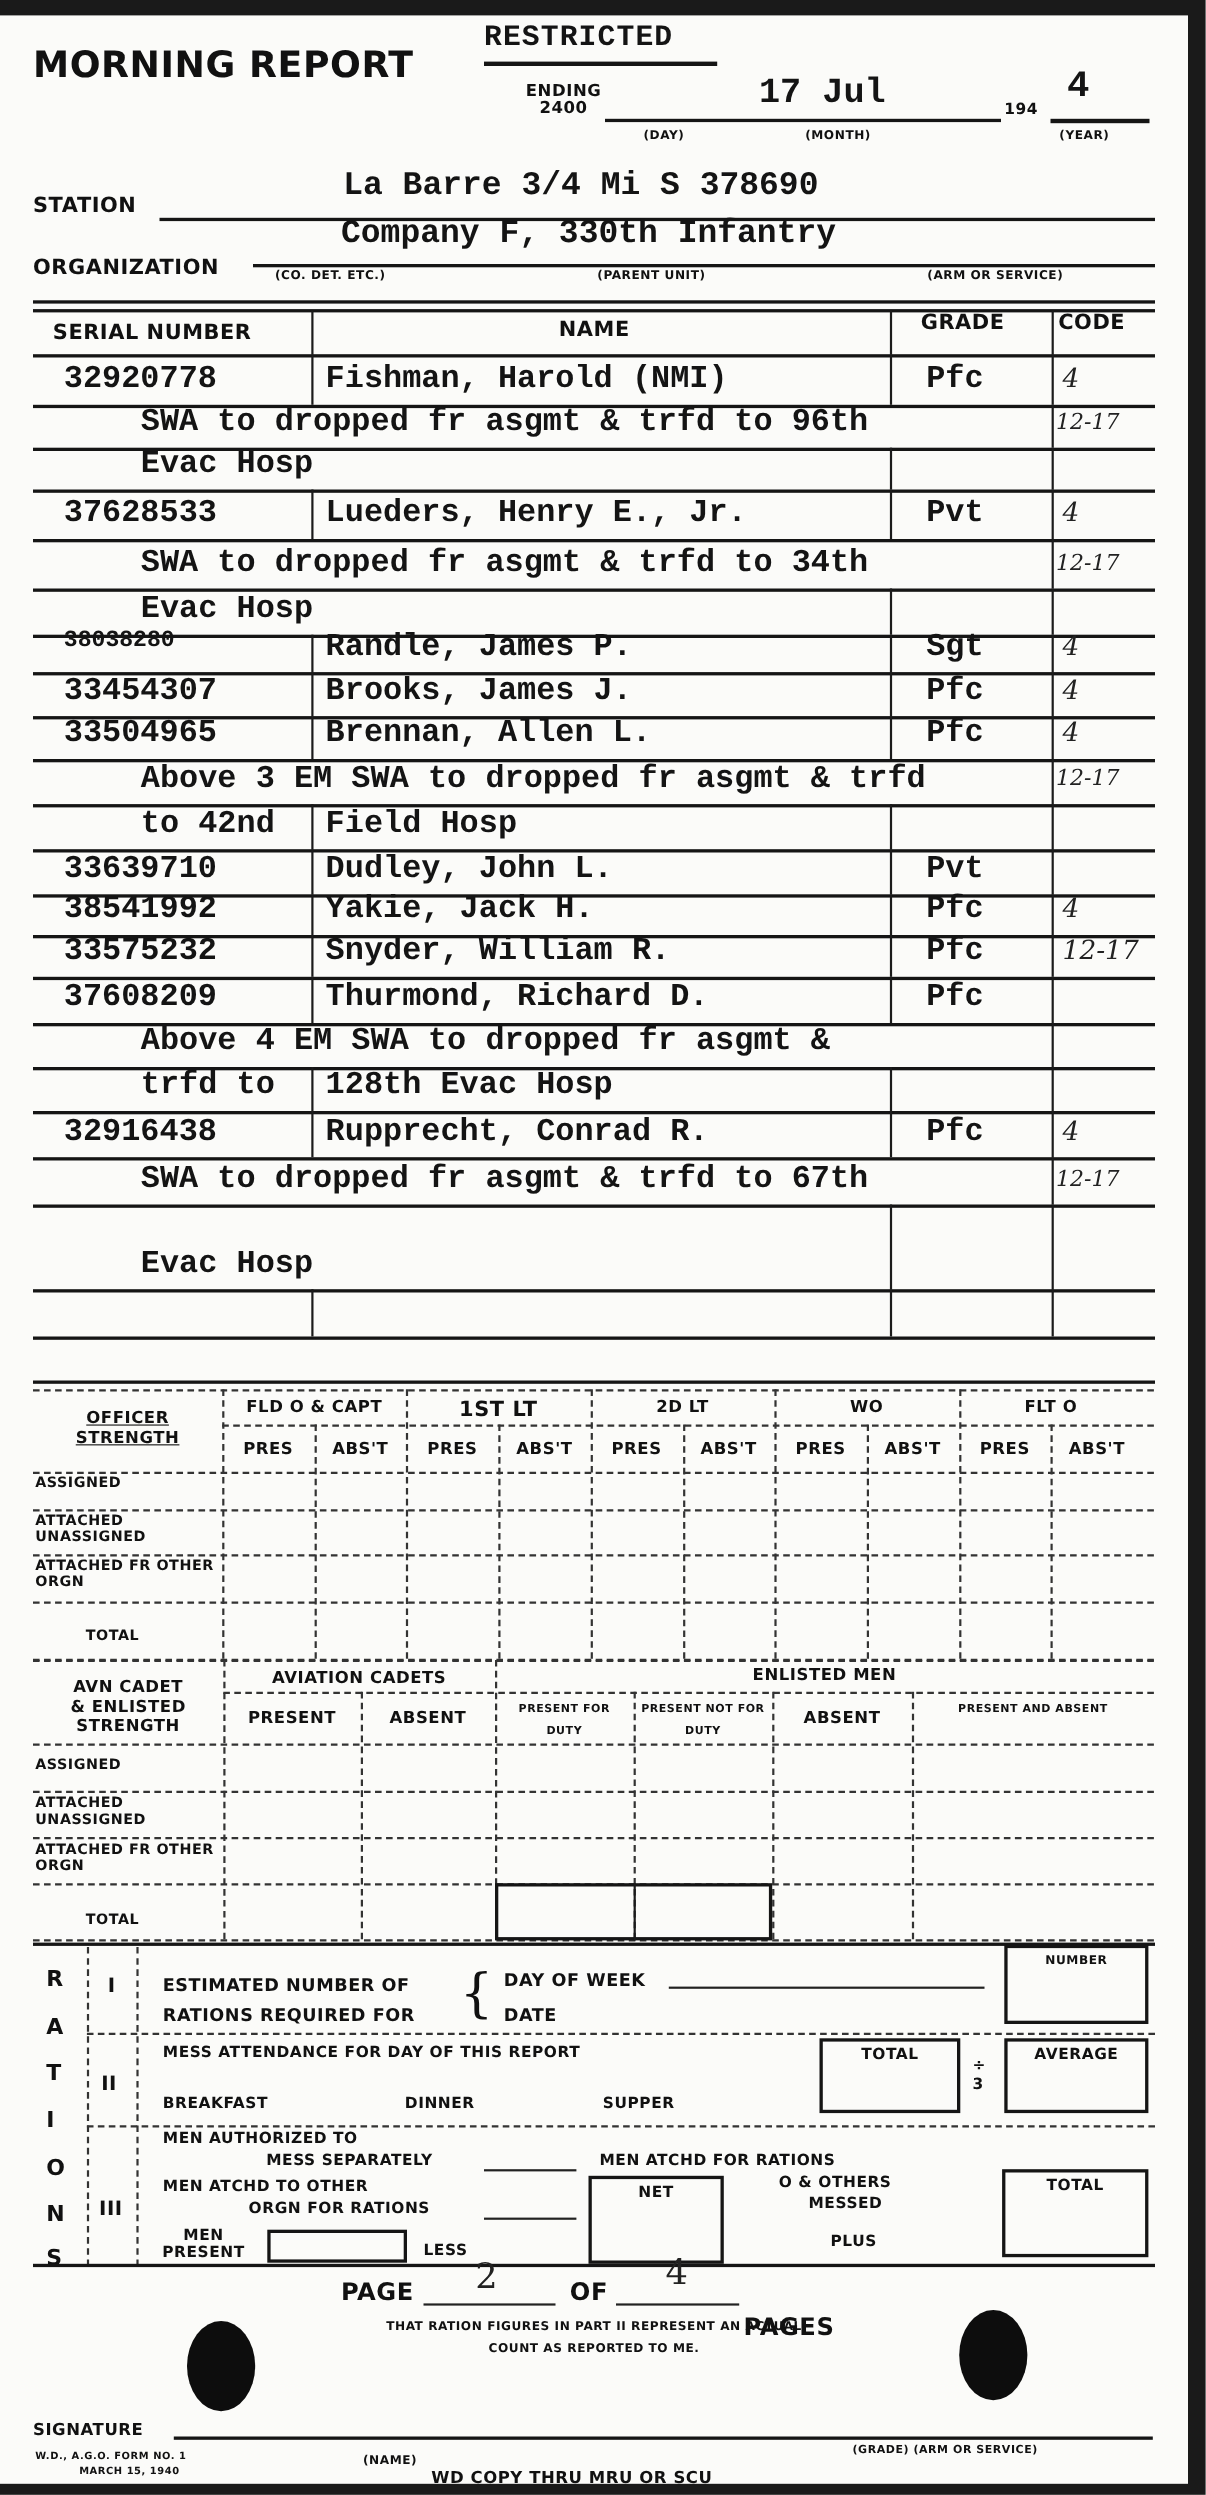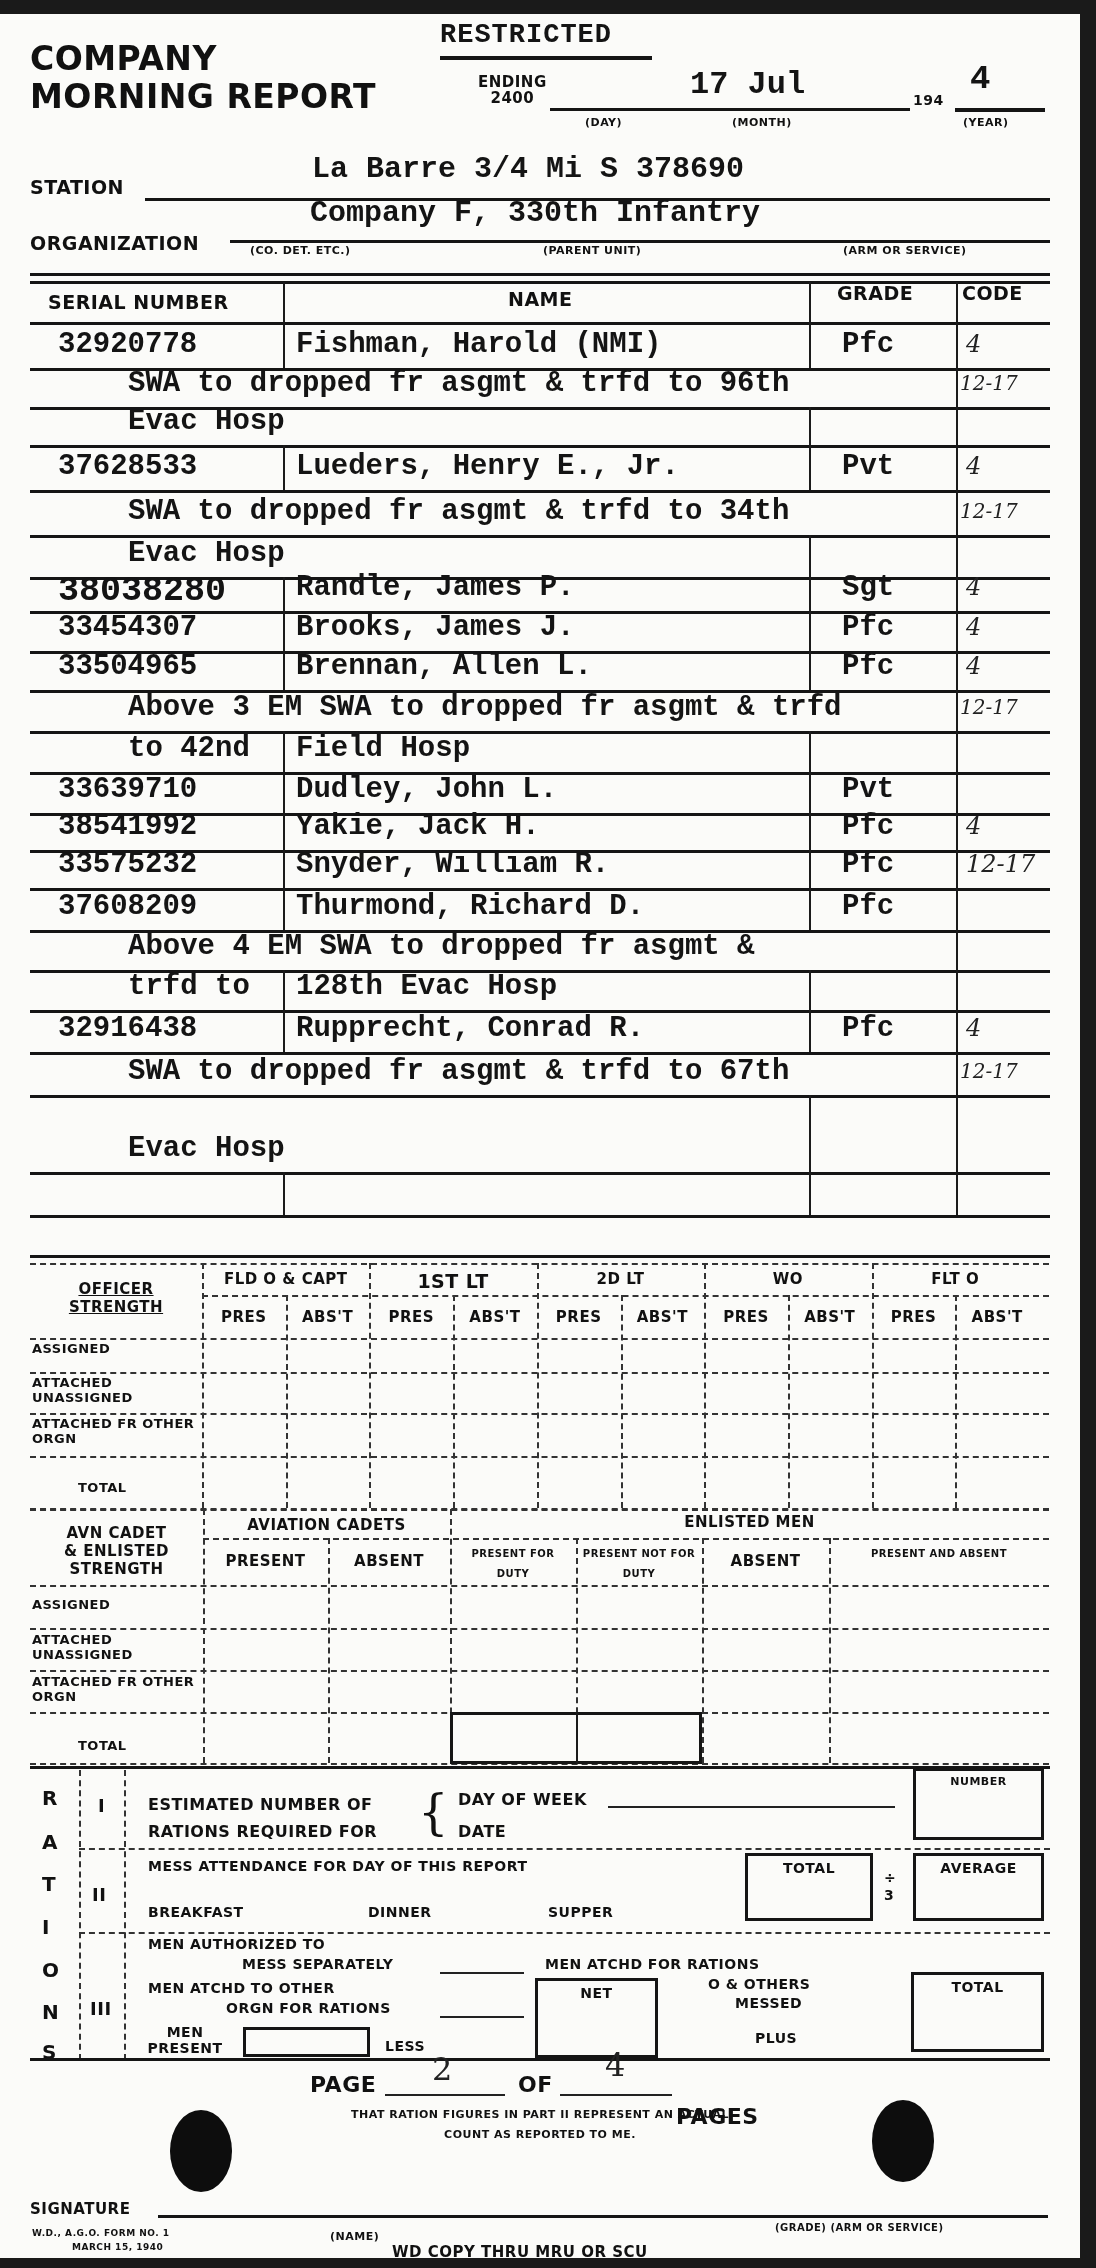--- a/index.html
+++ b/index.html
@@ -21,21 +21,20 @@
   .lbl { font-size:16px; }
   .center { text-align:center; }
   .hole { position:absolute; width:62px; height:82px; border-radius:50%; background:#0d0d0d; }
 </style>
 </head>
 <body>
 
 <div id="paper"></div>
 
 <div class="abs stencil" style="left:30px;top:40px;font-size:33px;line-height:38px;">
-  <div>COMPANY</div>
   <div>MORNING REPORT</div>
 </div>
 <div class="abs type" style="left:440px;top:20px;font-size:27px;letter-spacing:1px;">RESTRICTED</div>
 <div class="hl" style="left:440px;top:56px;width:212px;border-top-width:4px;"></div>
 
 <div class="abs stencil" style="left:478px;top:74px;font-size:15px;line-height:16px;text-align:center;">
   <div>ENDING</div>
   <div>2400</div>
 </div>
 <div class="abs type" style="left:690px;top:66px;font-size:32px;">17 Jul</div>
@@ -101,21 +100,21 @@
     <div class="abs type" style="left:128px;top:495px;font-size:29px;white-space:nowrap;">SWA to dropped fr asgmt &amp; trfd to 34th</div>
     <div class="abs hand" style="left:960px;top:499px;font-size:20px;">12-17</div>
     <div class="vl" style="left:956px;top:490px;height:45px;"></div>
     <div class="hl" style="left:30px;top:535px;width:1020px;"></div>
     <div class="abs" style="left:30px;top:535px;width:1020px;height:42px;"></div>
     <div class="abs type" style="left:128px;top:537px;font-size:29px;white-space:nowrap;">Evac Hosp</div>
     <div class="vl" style="left:809px;top:535px;height:42px;"></div>
     <div class="vl" style="left:956px;top:535px;height:42px;"></div>
     <div class="hl" style="left:30px;top:577px;width:1020px;"></div>
     <div class="abs" style="left:30px;top:577px;width:1020px;height:34px;"></div>
-    <div class="abs type" style="left:58px;top:571px;font-size:35px;">38038280</div>
+    <div class="abs type" style="left:58px;top:571px;font-size:21px;">38038280</div>
     <div class="abs type" style="left:296px;top:571px;font-size:29px;">Randle, James P.</div>
     <div class="abs type" style="left:842px;top:571px;font-size:29px;">Sgt</div>
     <div class="abs hand" style="left:966px;top:573px;font-size:24px;">4</div>
     <div class="vl" style="left:283px;top:577px;height:34px;"></div>
     <div class="vl" style="left:809px;top:577px;height:34px;"></div>
     <div class="vl" style="left:956px;top:577px;height:34px;"></div>
     <div class="hl" style="left:30px;top:611px;width:1020px;"></div>
     <div class="abs" style="left:30px;top:611px;width:1020px;height:40px;"></div>
     <div class="abs type" style="left:58px;top:611px;font-size:29px;">33454307</div>
     <div class="abs type" style="left:296px;top:611px;font-size:29px;">Brooks, James J.</div>

